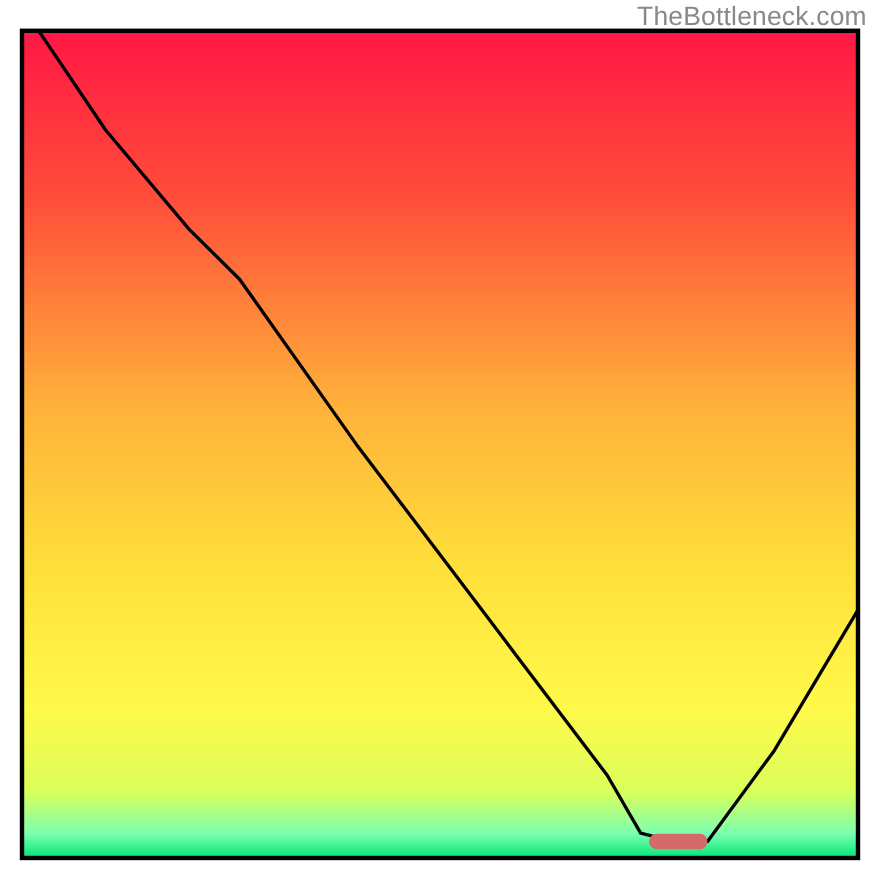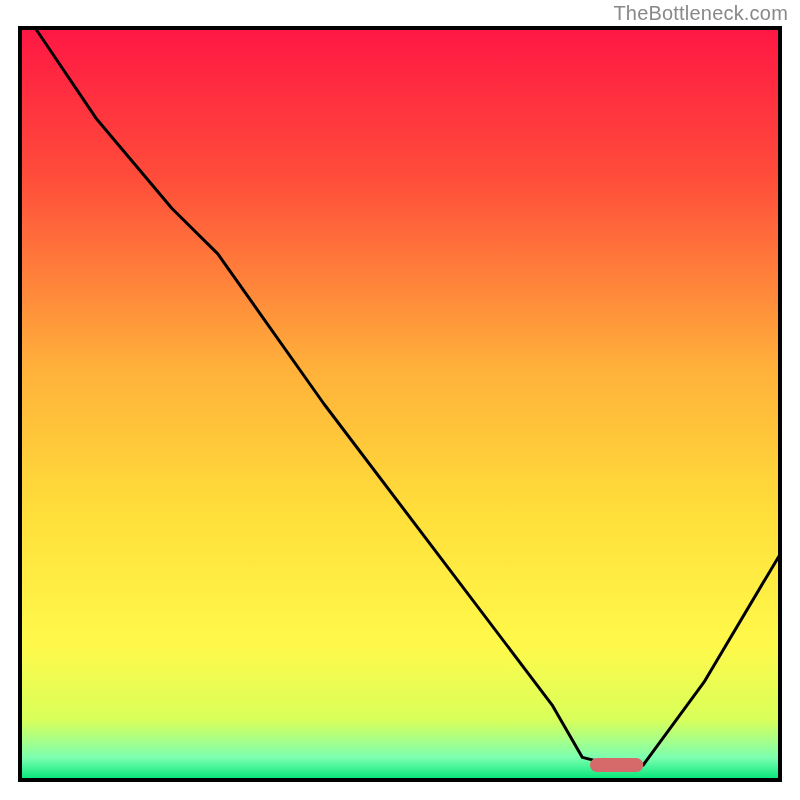--- a/index.html
+++ b/index.html
@@ -1,17 +1,17 @@
 <!DOCTYPE html>
 <html><head>
 <meta charset="utf-8">
 <style>
 html,body{margin:0;padding:0;width:800px;height:800px;background:#fff;font-family:Arial,Helvetica,sans-serif}
 .wrap{position:relative;width:800px;height:800px}
-.watermark{position:absolute;top:2px;right:12px;font-size:20px;color:#888;font-weight:400;letter-spacing:0.2px}
+.watermark{position:absolute;top:2px;right:12px;font-size:24px;color:#888;font-weight:400;letter-spacing:0.2px}
 svg{display:block}
 </style>
 </head>
 <body>
 
 <div class="wrap">
   <div class="watermark">TheBottleneck.com</div>
   <svg id="chart" width="800" height="800" viewBox="0 0 800 800">
       <defs>
         <linearGradient id="bg-grad" x1="0" y1="0" x2="0" y2="1">

